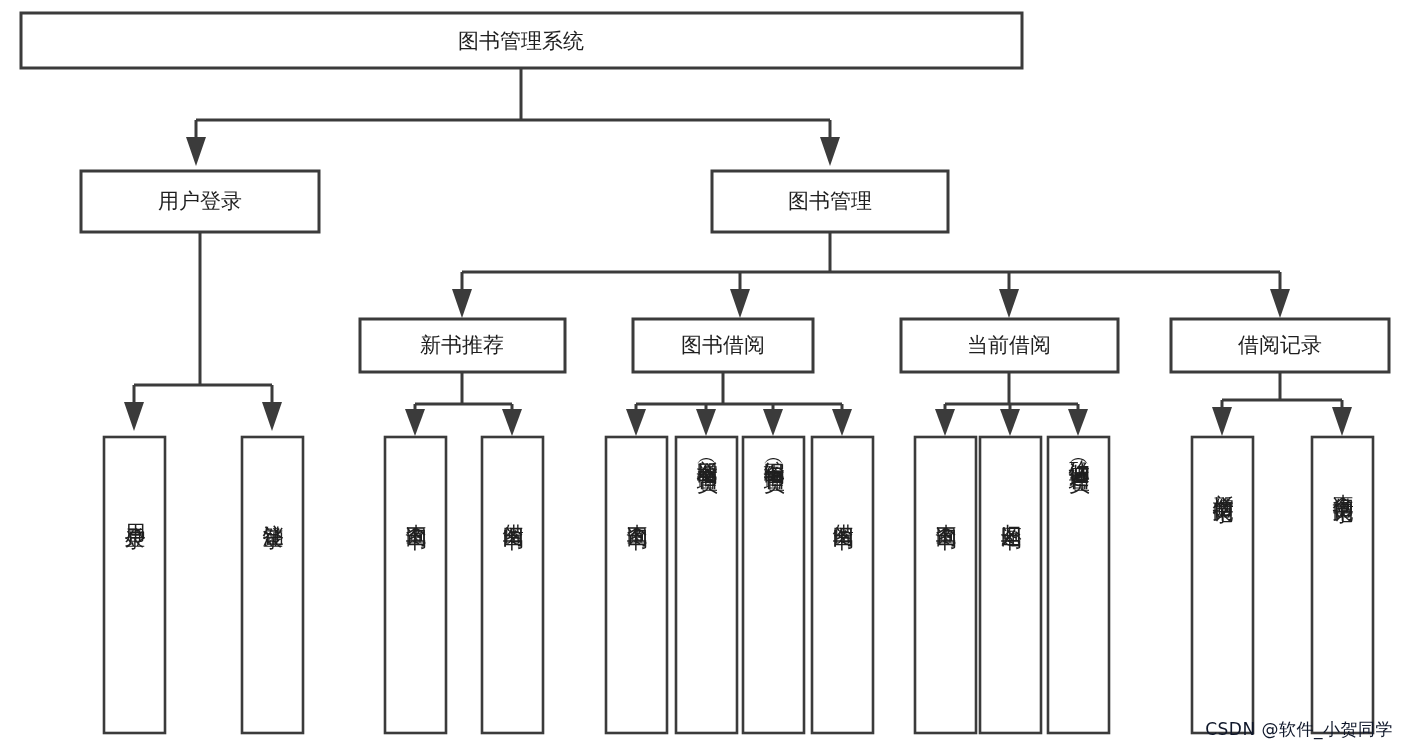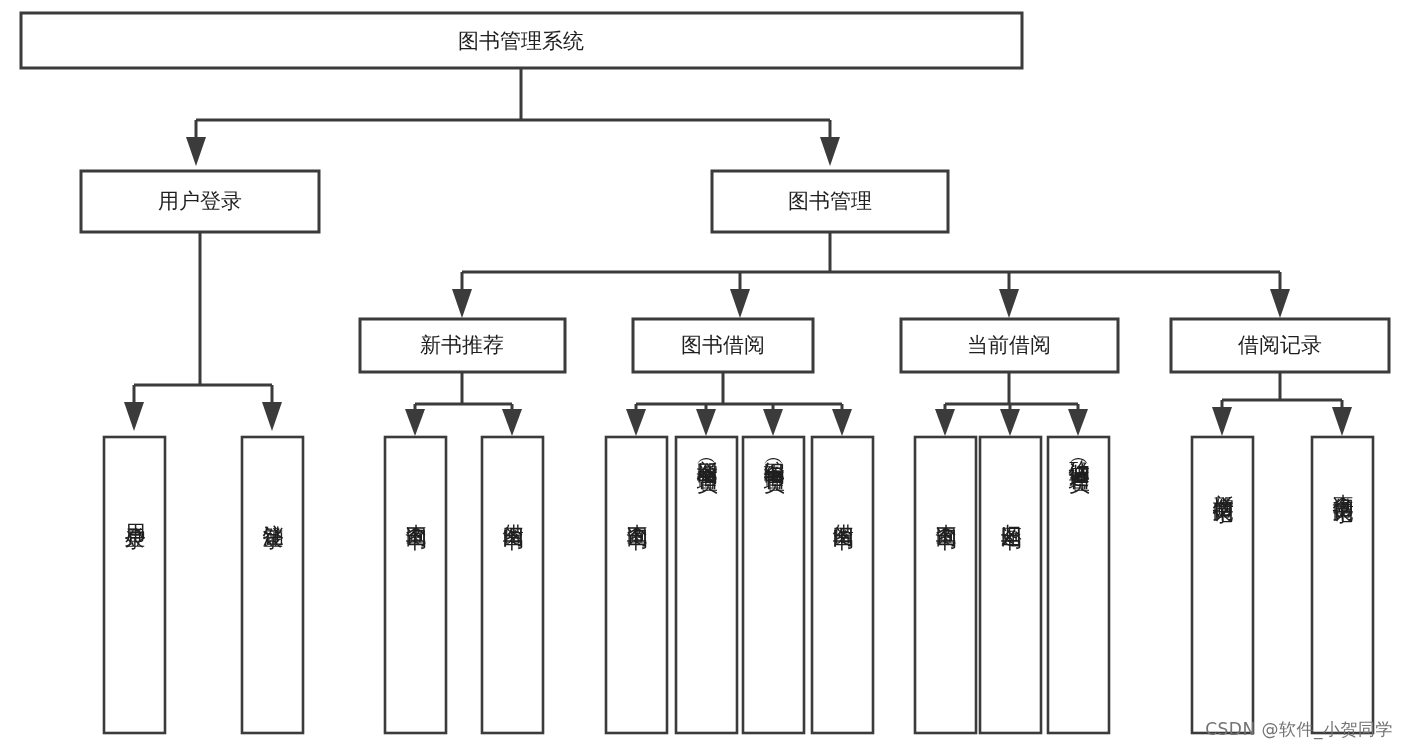--- a/index.html
+++ b/index.html
@@ -67,21 +67,21 @@
     letter-spacing: 2px;
     white-space: nowrap;
     text-align: left;
   }
   .watermark {
     position: absolute;
     right: 12px;
     bottom: 6px;
     font-family: "DejaVu Sans", "Liberation Sans", sans-serif;
     font-size: 17px;
-    color: #737373;
+    color: #0f172a;
     letter-spacing: 0.5px;
     white-space: nowrap;
     margin-top: 45px;
   }
 </style>
 </head>
 <body>
 
 <div id="diagram-root">
 

